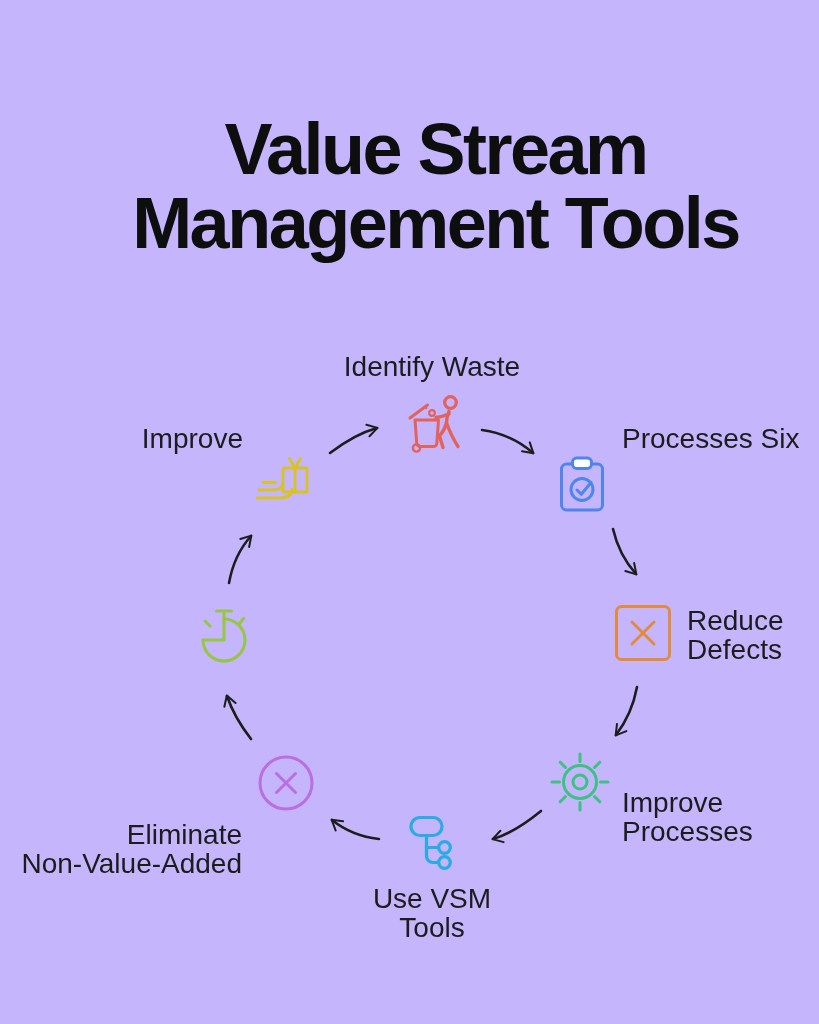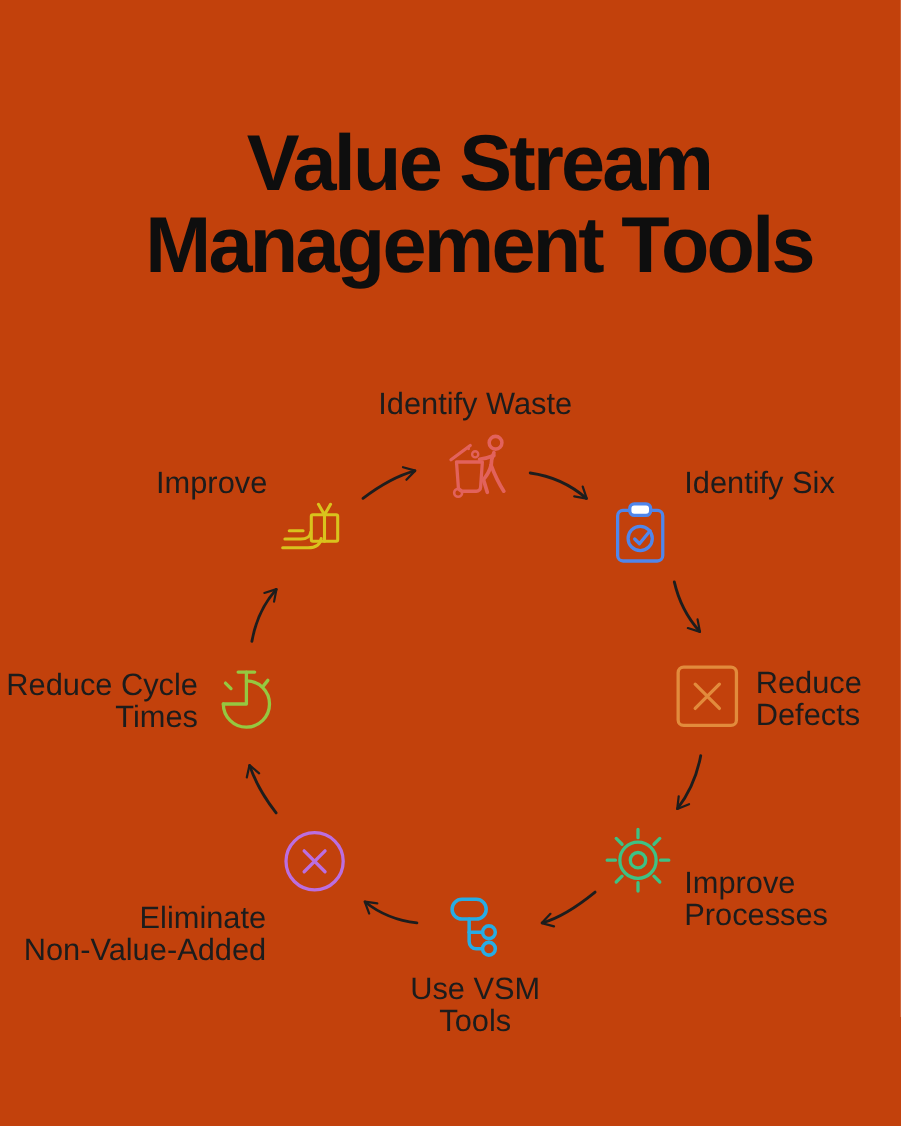--- a/index.html
+++ b/index.html
@@ -1,16 +1,16 @@
 <!DOCTYPE html>
 <html><head>
 <meta charset="utf-8">
 <style>
   html,body{margin:0;padding:0;background:#ffffff;}
-  .page{position:relative;width:819px;height:1024px;background:#c2410c;overflow:hidden;
+  .page{position:relative;width:819px;height:1024px;background:#c4b5fd;overflow:hidden;
         font-family:"Liberation Sans", sans-serif;}
   .title{position:absolute;top:112px;left:52px;right:0;text-align:center;
          color:#0e0e0e;font-weight:bold;font-size:72px;line-height:74px;letter-spacing:-2.5px;}
   .arrow-layer{position:absolute;left:0;top:0;width:819px;height:1024px;pointer-events:none;}
   .node-icon{position:absolute;}
   .node-icon svg{display:block;}
   .node-label{position:absolute;color:#1c1c1c;font-size:28px;line-height:29px;white-space:nowrap;}
   .ta-c{text-align:center;} .ta-l{text-align:left;} .ta-r{text-align:right;}
 
   
@@ -79,21 +79,21 @@
 
   <div class="node-icon icn-sigma" style="color: rgb(79, 134, 236);">
     <svg width="48" height="60" viewBox="0 0 48 60" fill="none" stroke="currentColor" stroke-width="3" stroke-linecap="round" stroke-linejoin="round">
       <rect x="3.5" y="9" width="41" height="46" rx="5"></rect>
       <rect x="14.5" y="3" width="19" height="10.5" rx="4.2" fill="#ffffff"></rect>
       <circle cx="24" cy="34.5" r="11"></circle>
       <path d="M19,35 l4.3,4.3 L33,27.5"></path>
     </svg>
   </div>
   <div class="node-label ta-l lbl-sigma">
-    <div>Identify Six</div>
+    <div>Processes Six</div>
   </div>
 
   <div class="node-icon icn-defects" style="color: rgb(226, 139, 60);">
     <svg width="58" height="58" viewBox="0 0 58 58" fill="none" stroke="currentColor" stroke-width="3" stroke-linecap="round" stroke-linejoin="round">
       <rect x="2.5" y="2.5" width="53" height="53" rx="5"></rect>
       <path d="M18,18 L40,40 M40,18 L18,40"></path>
     </svg>
   </div>
   <div class="node-label ta-l lbl-defects">
     <div>Reduce</div>
@@ -140,24 +140,20 @@
 
   <div class="node-icon icn-cycle" style="color: rgb(149, 200, 64);">
     <svg width="58" height="60" viewBox="0 0 58 60" fill="none" stroke="currentColor" stroke-width="3" stroke-linecap="round" stroke-linejoin="round">
       <path d="M9,37 A21,21 0 1 0 30,16"></path>
       <path d="M9,37 H30 V8"></path>
       <path d="M22.5,8 H37.5"></path>
       <path d="M11,18 L16,23"></path>
       <path d="M49.5,15.5 L45.5,20.5"></path>
     </svg>
   </div>
-  <div class="node-label ta-r lbl-cycle">
-    <div>Reduce Cycle</div>
-    <div>Times</div>
-  </div>
 
   <div class="node-icon icn-perf" style="color: rgb(217, 195, 29);">
     <svg width="62" height="60" viewBox="0 0 62 60" fill="none" stroke="currentColor" stroke-width="2.8" stroke-linecap="round" stroke-linejoin="round">
       <rect x="29" y="13" width="24" height="24" rx="1.5"></rect>
       <path d="M41,13 V37"></path>
       <path d="M35.5,3.5 L41,13 M46.5,3.5 L41,13"></path>
       <path d="M9,27.5 H21.5"></path>
       <path d="M5,35 H19.5 C25,35 28,32.5 28.5,29"></path>
       <path d="M3,43 H26 C33.5,43 37.5,39.5 38,34.5"></path>
     </svg>

